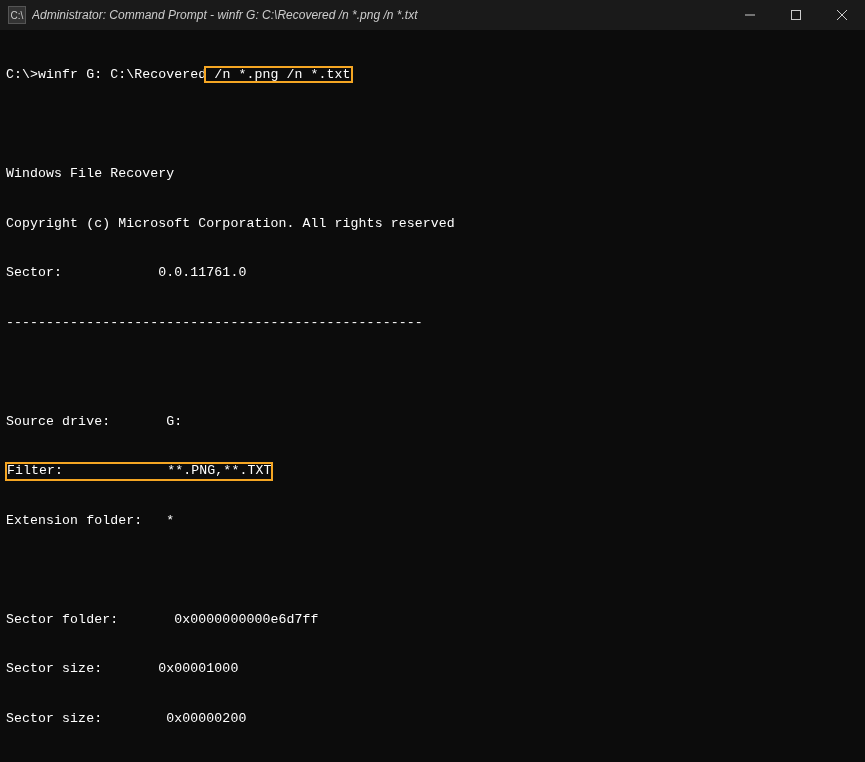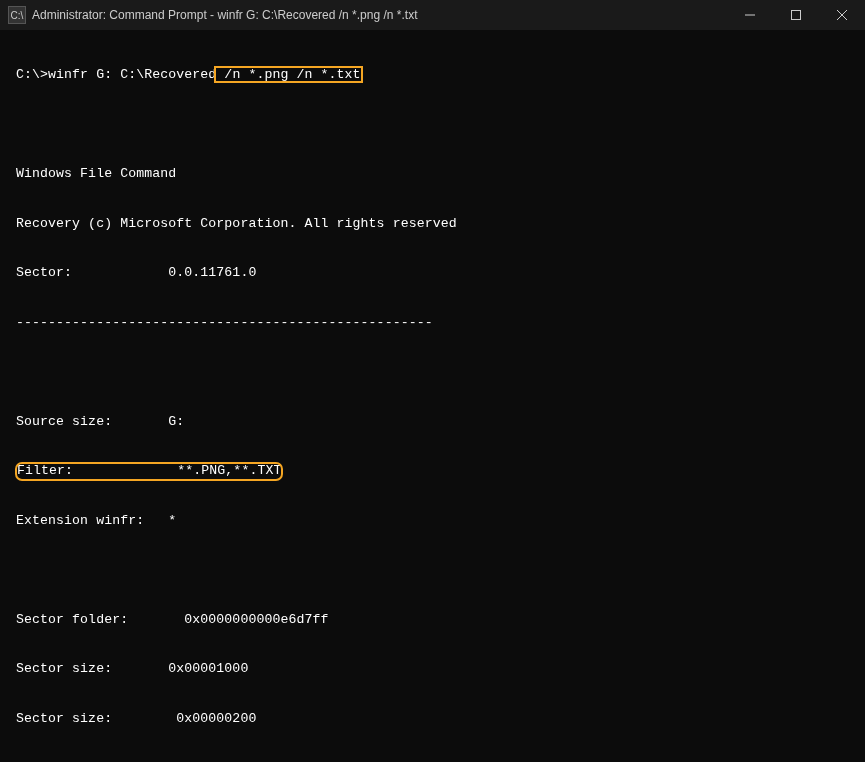--- a/index.html
+++ b/index.html
@@ -40,35 +40,36 @@
     justify-content: center;
     font-size: 10px;
     background: #333;
     border: 1px solid #555;
   }
   .titlebar .title {
     flex: 1;
     white-space: nowrap;
     overflow: hidden;
     text-overflow: ellipsis;
+    font-style: italic;
   }
   .titlebar .controls {
     display: flex;
   }
   .titlebar .ctrl {
     width: 46px;
     height: 30px;
     display: flex;
     align-items: center;
     justify-content: center;
     color: #ccc;
   }
   .terminal {
     flex: 1;
-    padding: 4px 6px 6px 16px;
+    padding: 4px 6px 6px 6px;
     background: #0c0c0c;
     line-height: 1.25;
     white-space: pre;
     font-size: 13.2px;
     letter-spacing: 0.1px;
     overflow: hidden;
   }
   .line {
     white-space: pre-wrap;
     word-break: break-all;
@@ -77,21 +78,20 @@
     outline: 2px solid #f5a623;
     outline-offset: -1px;
     padding: 0 1px;
     margin-left: -1px;
   }
   .hi-row {
     outline: 2px solid #f5a623;
     outline-offset: -1px;
     display: inline-block;
     padding: 0 1px;
-    border-radius: 6px;
   }
   svg { display: block; }
 </style>
 </head>
 <body>
 
 <div class="window">
 
   <div class="titlebar">
     <span class="icon">
@@ -114,28 +114,28 @@
             <line x1="0" y1="0" x2="10" y2="10" stroke="#ccc" stroke-width="1"></line>
             <line x1="10" y1="0" x2="0" y2="10" stroke="#ccc" stroke-width="1"></line>
           </svg>
       </div>
     </div>
   </div>
 
   <div class="terminal">
     <div class="line"><span>C:\&gt;winfr G: C:\Recovered</span><span class="hi"> /n *.png /n *.txt</span></div>
     <div class="line">&nbsp;</div>
-    <div class="line">Windows File Command</div>
-    <div class="line">Recovery (c) Microsoft Corporation. All rights reserved</div>
+    <div class="line">Windows File Recovery</div>
+    <div class="line">Copyright (c) Microsoft Corporation. All rights reserved</div>
     <div class="line">Sector:            0.0.11761.0</div>
     <div class="line">----------------------------------------------------</div>
     <div class="line">&nbsp;</div>
-    <div class="line">Source size:       G:</div>
+    <div class="line">Source drive:       G:</div>
     <div class="line"><span class="hi-row">Filter:             **.PNG,**.TXT</span></div>
-    <div class="line">Extension winfr:   *</div>
+    <div class="line">Extension folder:   *</div>
     <div class="line">&nbsp;</div>
     <div class="line">Sector folder:       0x0000000000e6d7ff</div>
     <div class="line">Sector size:       0x00001000</div>
     <div class="line">Sector size:        0x00000200</div>
     
     
     
     
     
     

